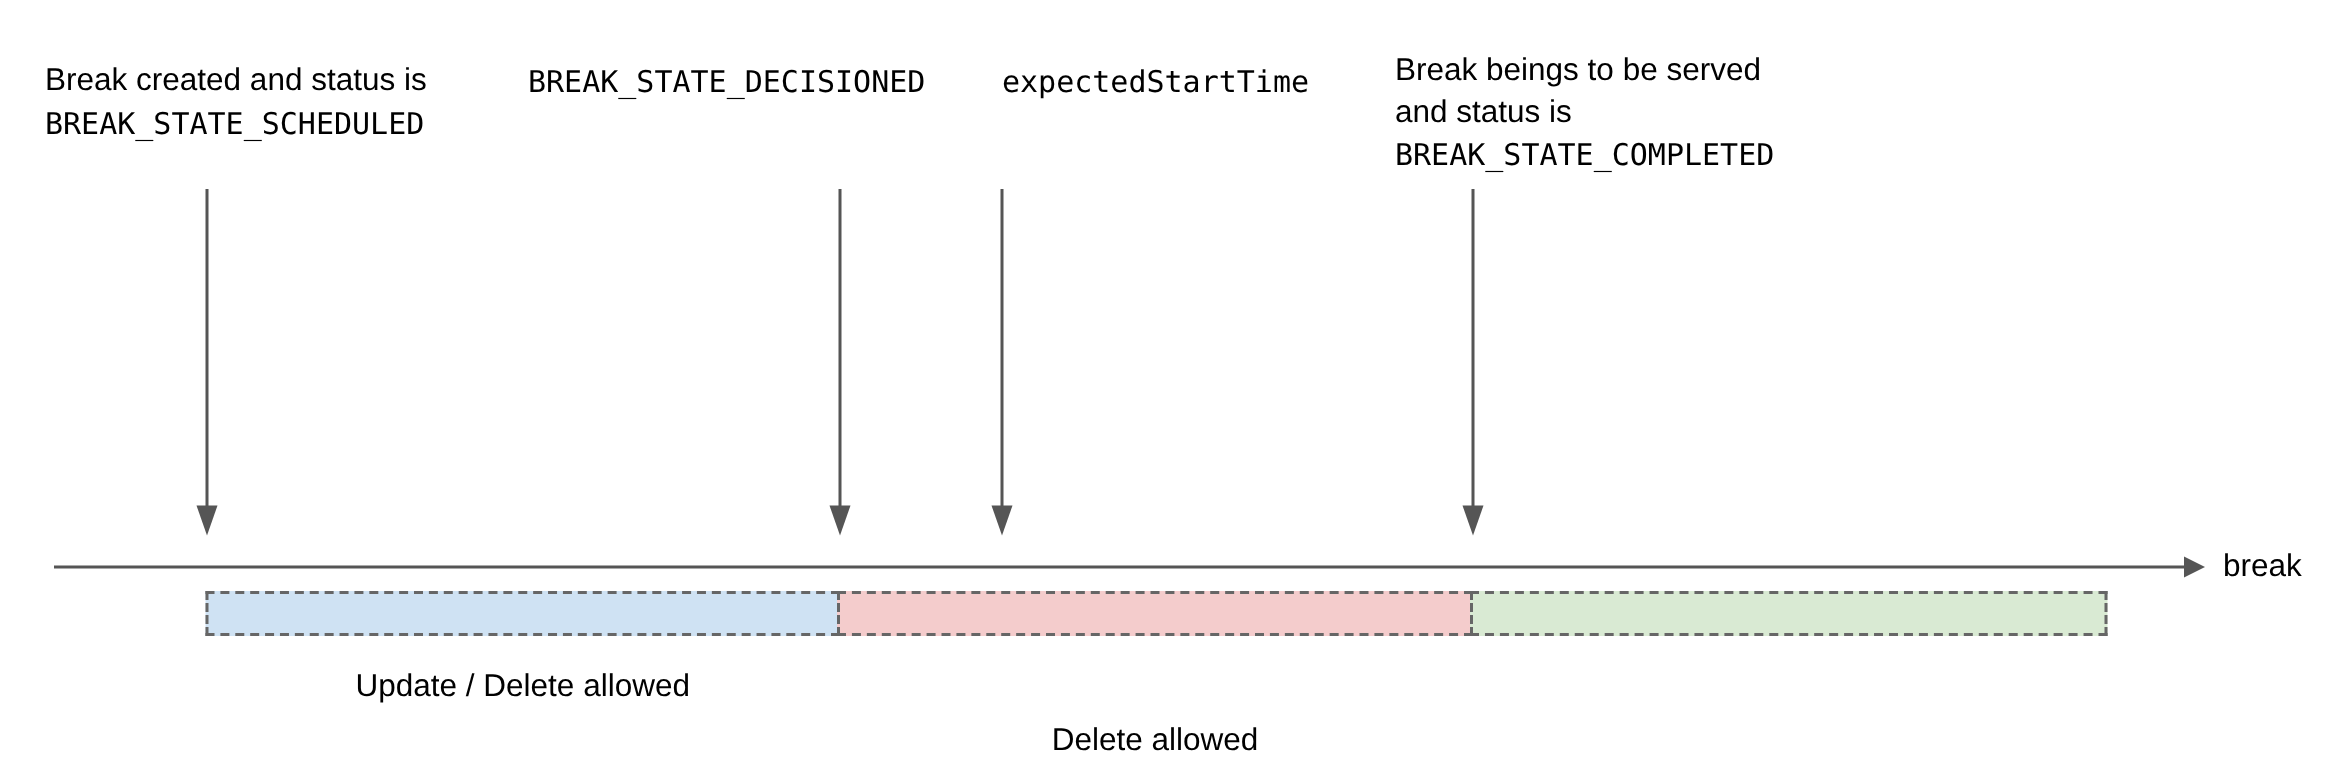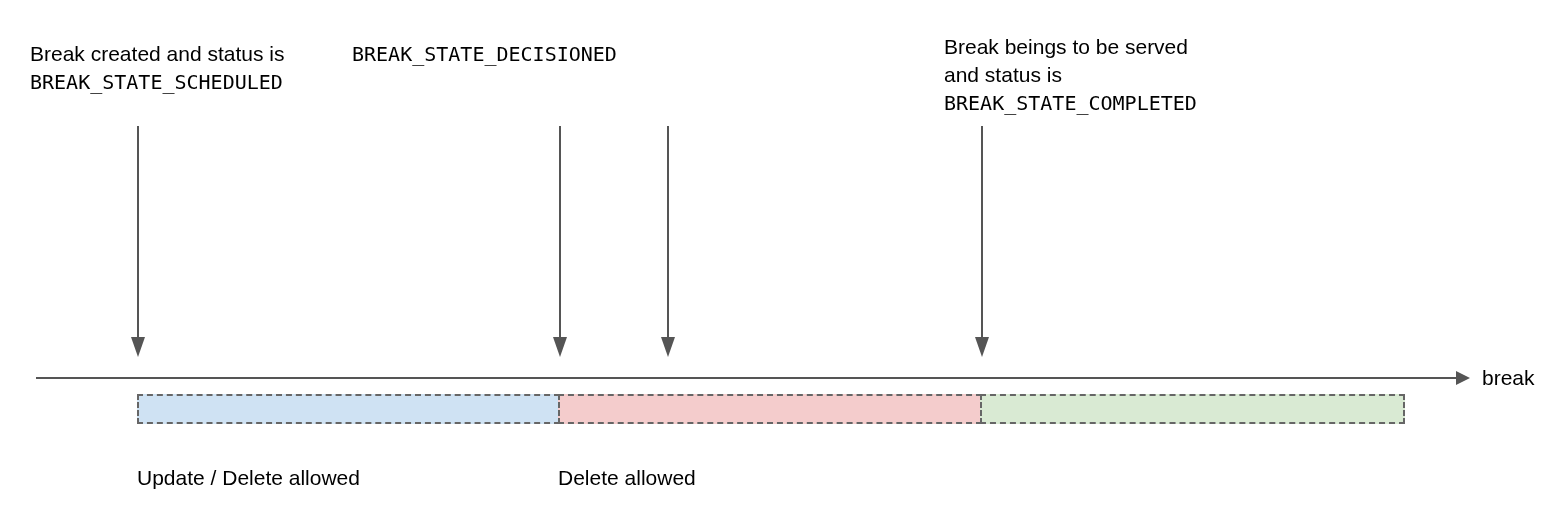--- a/index.html
+++ b/index.html
@@ -20,21 +20,21 @@
     line-height: 28px;
     white-space: nowrap;
   }
   .ann .code {
     font-family: "DejaVu Sans Mono", monospace;
     font-size: 20px;
   }
   .ann-1 { left: 30px;  top: 40px; }
   .ann-2 { left: 352px; top: 40px; }
   .ann-3 { left: 668px; top: 40px; }
-  .ann-4 { left: 930px; top: 33px; margin-left: 14px; }
+  .ann-4 { left: 930px; top: 33px; }
 
   
   .v-arrow { position: absolute; top: 126px; width: 0; }
   .v-arrow .shaft {
     position: absolute; left: -1px; top: 0;
     width: 2px; height: 212px; background: #555555;
   }
   .v-arrow .head {
     position: absolute; left: -7px; top: 211px;
     width: 0; height: 0;
@@ -70,43 +70,44 @@
     height: 30px;
     border: 2px dashed #666666;
     box-sizing: border-box;
   }
   .seg-1 { width: 423px; }
   .seg-2 { width: 424px; margin-left: -2px; }
   .seg-3 { width: 425px; margin-left: -2px; }
 
   
   .seg-label {
-    position: absolute; top: 464px;
-    text-align: left;
+    position: absolute; top: 444px;
+    text-align: center;
     font-size: 21px; line-height: 28px;
   }
   .seg-label-1 { left: 137px; width: 423px; }
-  .seg-label-2 { left: 558px; width: 424px; }
+  .seg-label-2 { left: 558px; width: 424px; margin-top: 36px; }
   .seg-label-3 { left: 980px; width: 425px; }
 </style>
 </head>
 <body>
 
 <div class="canvas">
 
   <div class="ann ann-1">
     <div>Break created and status is</div>
     <div class="code">BREAK_STATE_SCHEDULED</div>
   </div>
 
   <div class="ann ann-2">
     <div class="code">BREAK_STATE_DECISIONED</div>
   </div>
 
   <div class="ann ann-3">
+    <div class="code">expectedStartTime</div>
   </div>
 
   <div class="ann ann-4">
     <div>Break beings to be served</div>
     <div>and status is</div>
     <div class="code">BREAK_STATE_COMPLETED</div>
   </div>
 
   <div class="v-arrow v-arrow-1">
     <div class="shaft"></div>

